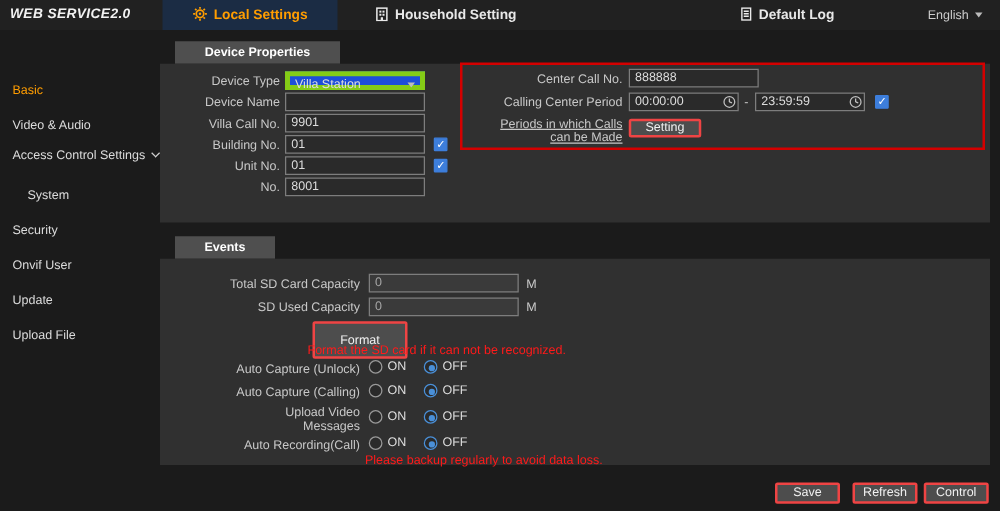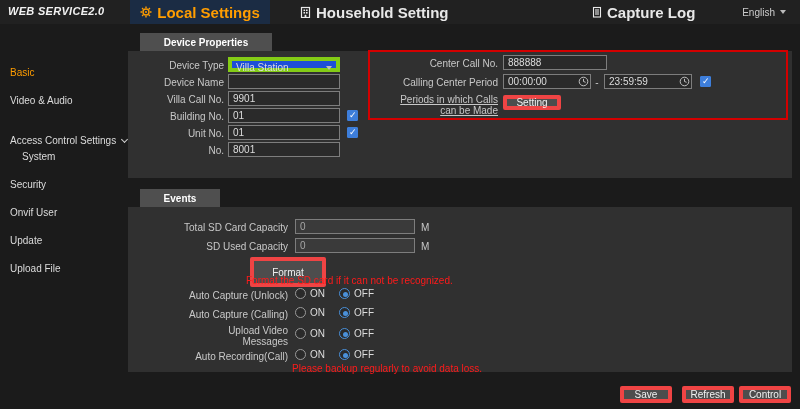--- a/index.html
+++ b/index.html
@@ -6,21 +6,21 @@
   html,body { width:800px; height:409px; }
   body {
     position:relative; background:#1b1b1b; overflow:hidden;
     font-family:"Liberation Sans", sans-serif; font-size:10px; color:#ddd;
   }
   
   .topbar { position:absolute; left:0; top:0; width:800px; height:24px; background:#212121; }
   .logo { position:absolute; left:8px; top:5px; font-style:italic; font-weight:bold;
           font-size:11px; color:#f2f2f2; letter-spacing:.3px; }
   .navtab { position:absolute; top:0; height:24px; display:flex; align-items:center; gap:5px;
-            color:#e8e8e8; font-weight:bold; font-size:15px; cursor:pointer; padding:0 10px; }
+            color:#e8e8e8; font-weight:bold; font-size:11px; cursor:pointer; padding:0 10px; }
   .navtab.active { background:#1b2c44; color:#ff9d00; justify-content:center; }
   .lang { position:absolute; right:14px; top:0; height:24px; display:flex; align-items:center;
           gap:5px; color:#cccccc; cursor:pointer; }
   .caret-down { width:0; height:0; border-left:3px solid transparent; border-right:3px solid transparent;
                 border-top:4px solid #bbb; }
   
   .side-item { position:absolute; left:0; width:128px; height:26px; line-height:26px;
                padding-left:10px; color:#dcdcdc; cursor:pointer; white-space:nowrap; font-size:10px; }
   .side-item.active { color:#ff9d00; }
   .chev { display:inline-block; width:5px; height:5px; border-right:1px solid #cfcfcf;
@@ -38,21 +38,21 @@
   .dd-arrow { position:absolute; right:4px; top:5px; width:0; height:0;
               border-left:3.5px solid transparent; border-right:3.5px solid transparent;
               border-top:4px solid #bdbdbd; }
   .timewrap { position:absolute; width:88px; height:15px; }
   .timewrap input { width:100%; height:100%; background:#2a2a2a; border:1px solid #7d7d7d;
                     color:#ddd; font-size:10px; padding:0 14px 0 4px; font-family:"Liberation Sans", sans-serif; }
   .clock { position:absolute; right:2px; top:2px; }
   .chk { position:absolute; width:11px; height:11px; background:#3d7edb; border:1px solid #3d7edb;
          border-radius:1px; cursor:pointer; }
   .chk::after { content:"✓"; position:absolute; left:1px; top:-1px; color:#fff; font-size:9px; }
-  .btn { position:absolute; background:#4d4d4d; border:4px solid #ef4444; border-radius:2px;
+  .btn { position:absolute; background:#4d4d4d; border:2px solid #ef4444; border-radius:2px;
          color:#f0f0f0; font-size:10px; display:flex; align-items:center; justify-content:center;
          cursor:pointer; font-family:"Liberation Sans", sans-serif; }
   .redbox { position:absolute; border:2px solid #d40000; z-index:6; pointer-events:none; }
   .warn { position:absolute; color:#ff1a1a; }
   
   .radiorow { position:absolute; display:flex; align-items:center; }
   .radio { width:11px; height:11px; border-radius:50%; border:1px solid #9a9a9a;
            background:#2a2a2a; position:relative; cursor:pointer; }
   .radio.sel { border-color:#4a90d9; }
   .radio.sel::after { content:""; position:absolute; left:2.5px; top:2.5px; width:5px; height:5px;
@@ -103,32 +103,32 @@
 
   <div class="navtab" style="left:582px;">
     <span>
       <svg width="10" height="12" viewBox="0 0 10 12" fill="none" stroke="#eaeaea" stroke-width="1.1">
         <rect x="1.5" y="1.5" width="7" height="9.5"></rect>
         <line x1="3" y1="4" x2="7" y2="4"></line>
         <line x1="3" y1="6" x2="7" y2="6"></line>
         <line x1="3" y1="8" x2="7" y2="8"></line>
       </svg>
     </span>
-    <span>Capture Log</span>
+    <span>Default Log</span>
   </div>
 
   <div class="lang">
     <span>English</span>
     <span class="caret-down"></span>
   </div>
 </div>
 
 <div class="side-item active" style="top:60px;"><span>Basic</span></div>
 <div class="side-item" style="top:88px;"><span>Video &amp; Audio</span></div>
-<div class="side-item" style="top:128px;"><span>Access Control Settings</span><span class="chev"></span></div>
+<div class="side-item" style="top:112px;"><span>Access Control Settings</span><span class="chev"></span></div>
 <div class="side-item" style="top:144px;margin-left:12px;"><span>System</span></div>
 <div class="side-item" style="top:172px;"><span>Security</span></div>
 <div class="side-item" style="top:200px;"><span>Onvif User</span></div>
 <div class="side-item" style="top:228px;"><span>Update</span></div>
 <div class="side-item" style="top:256px;"><span>Upload File</span></div>
 
 <div class="panel-tab" style="left:140px; top:33px; width:132px;">Device Properties</div>
 <div class="panel-body" style="left:128px; top:51px; width:664px; height:127px;"></div>
 
 <div class="lbl" style="left:128px; top:60px; width:96px;">Device Type</div>

